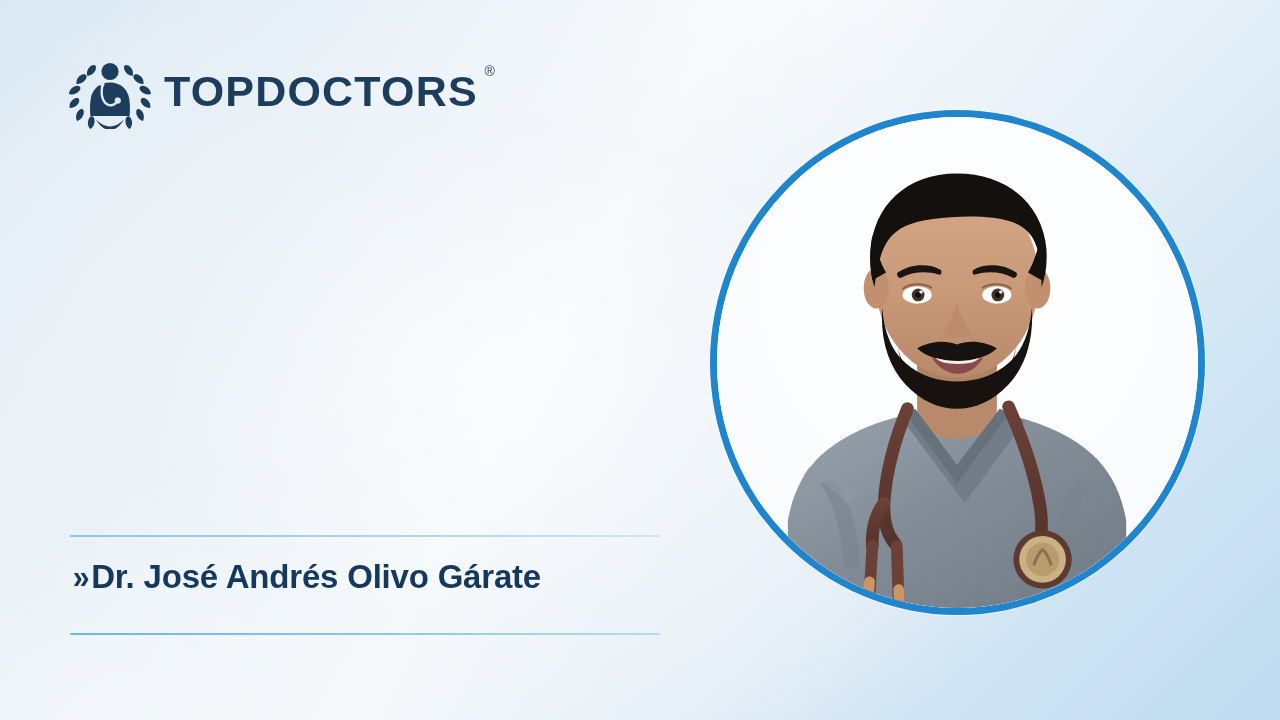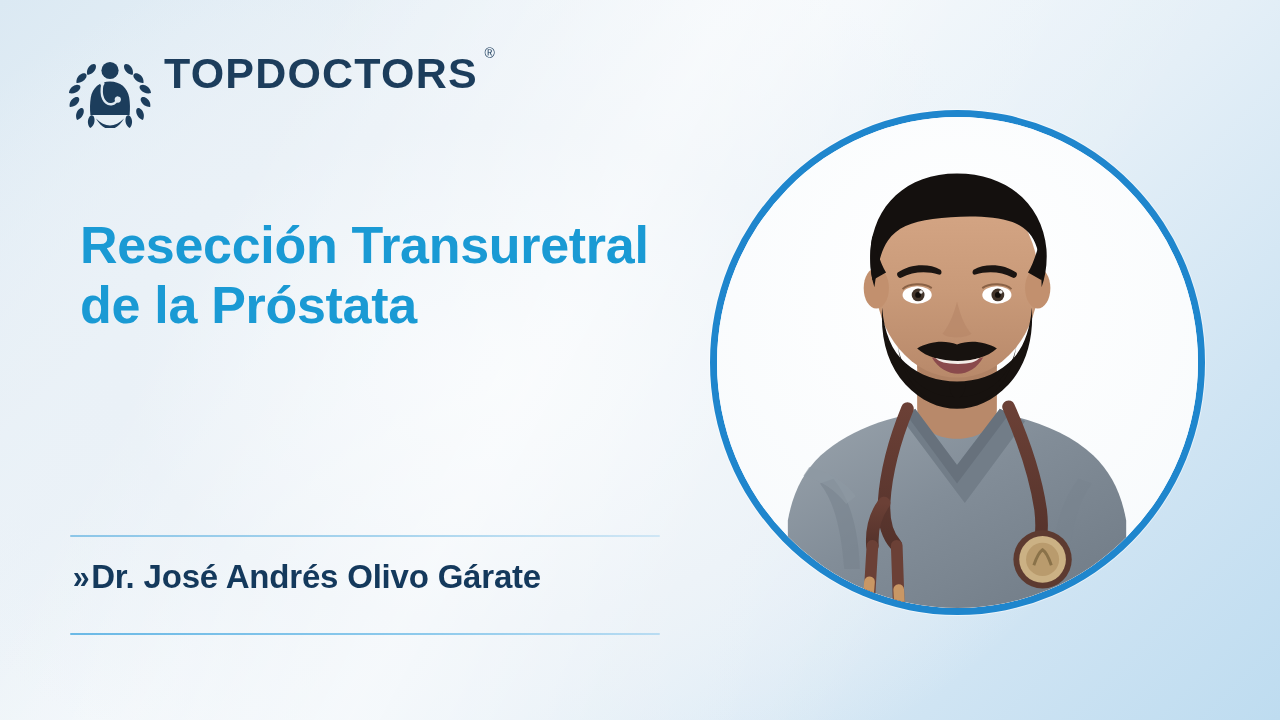--- a/index.html
+++ b/index.html
@@ -31,21 +31,21 @@
     background: linear-gradient(118deg, rgba(255,255,255,0) 20%, rgba(255,255,255,0.55) 44%, rgba(255,255,255,0.18) 58%, rgba(255,255,255,0) 74%);
     pointer-events: none;
   }
 
   
   #logo {
     position: absolute;
     left: 68px;
     top: 52px;
     display: flex;
-    align-items: flex-start;
+    align-items: center;
     height: 78px;
   }
   #logo-mark { width: 84px; height: 76px; display: block; }
   #logo-wordmark {
     position: relative;
     margin-left: 12px;
     font-size: 43px;
     font-weight: 700;
     letter-spacing: 1.2px;
     color: #1c3d5c;
@@ -170,21 +170,20 @@
           <circle cx="34.3" cy="31.4" r="2.2" fill="#dfeaf2"></circle>
         </g>
       </svg>
     </span>
     <span id="logo-wordmark">
       <span>TOPDOCTORS</span>
       <span id="logo-reg">®</span>
     </span>
   </div>
 
-  <h1 id="title">Resección Transuretral de la Próstata</h1>
 
   <div id="rule-top"></div>
   <div id="speaker">
     <span id="speaker-chevron">»</span>
     <span>Dr. José Andrés Olivo Gárate</span>
   </div>
   <div id="rule-bottom"></div>
 
   <div id="portrait">
     <div id="portrait-photo">

